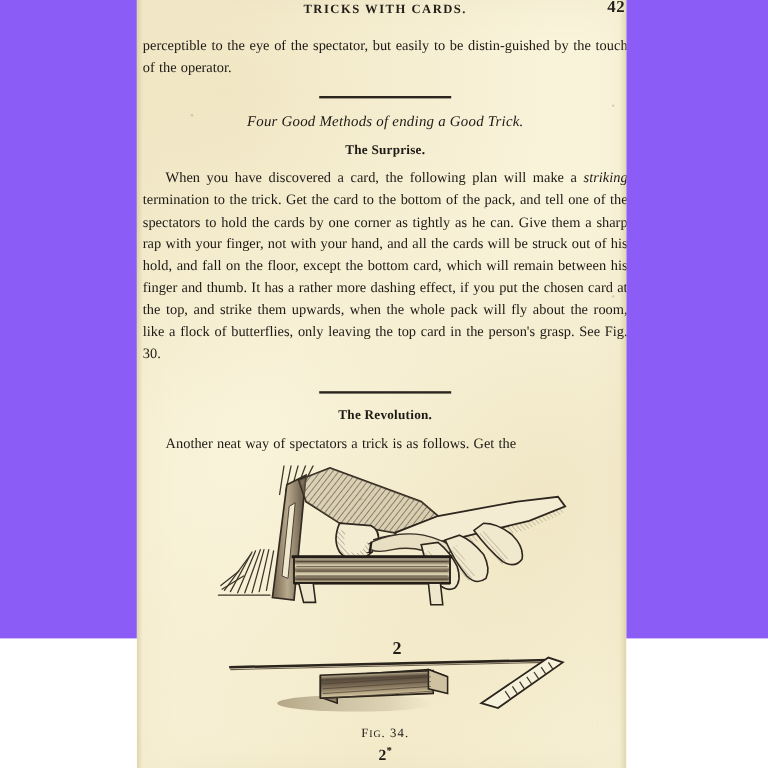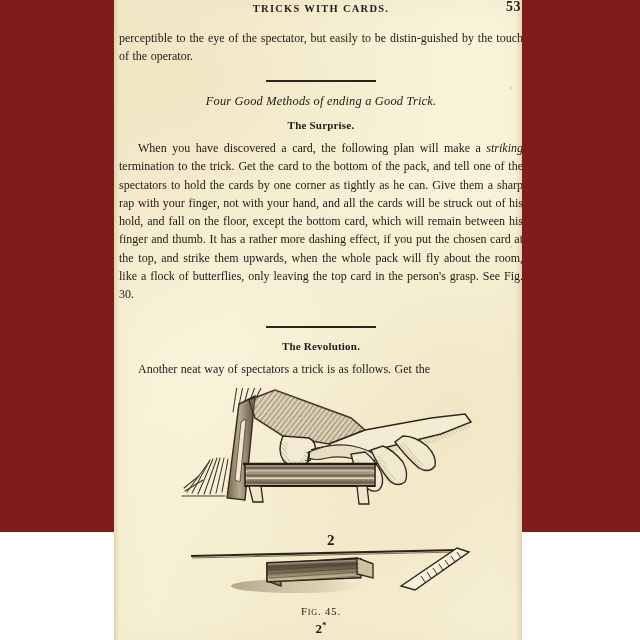--- a/index.html
+++ b/index.html
@@ -12,21 +12,21 @@
     height: 640px;
     overflow: hidden;
     font-family: "Liberation Serif", "DejaVu Serif", serif;
   }
 
   
   #scan-frame {
     position: relative;
     width: 640px;
     height: 532px;
-    background: #7f1d1d;
+    background: #8b5cf6;
   }
 
   
   #book-page {
     position: absolute;
     left: 114px;
     top: 0;
     width: 408px;
     height: 640px;
     background: #f9f3da;
@@ -189,21 +189,21 @@
     <div class="speck" style="left:45px;top:95px;width:2px;height:2px;"></div>
     <div class="speck" style="left:289px;top:172px;width:2px;height:2px;"></div>
     <div class="speck" style="left:396px;top:246px;width:2px;height:2px;"></div>
     <div class="speck" style="left:186px;top:415px;width:2px;height:2px;"></div>
     <div class="speck" style="left:396px;top:87px;width:2px;height:2px;"></div>
 
     <div class="type-block">
 
       <div id="running-head">
         <div id="running-head-title">TRICKS WITH CARDS.</div>
-        <div id="page-folio">53</div>
+        <div id="page-folio">42</div>
       </div>
 
       <div style="position:absolute;top:29px;left:0;width:404px;">
         <p class="para">perceptible to the eye of the spectator, but easily to be distin-guished by the touch of the operator.</p>
       </div>
 
       <div style="position:absolute;top:80px;left:0;width:404px;">
         <div class="ornament-rule"></div>
       </div>
 
@@ -355,19 +355,19 @@
             <line x1="238" y1="44" x2="242" y2="50"></line>
             <line x1="244" y1="40" x2="248" y2="46"></line>
             <line x1="250" y1="36" x2="254" y2="42"></line>
             <line x1="256" y1="32" x2="260" y2="38"></line>
             <line x1="262" y1="28" x2="266" y2="34"></line>
             <line x1="268" y1="24" x2="272" y2="30"></line>
           </g>
         </svg>
       </div>
 
-      <div id="figure-caption"><span>F</span><span class="smallcap">IG</span><span>. 45.</span></div>
+      <div id="figure-caption"><span>F</span><span class="smallcap">IG</span><span>. 34.</span></div>
 
       <div id="signature-mark"><span>2</span><sup>*</sup></div>
 
     </div>
   </div>
 </div>
 
 </body></html>

